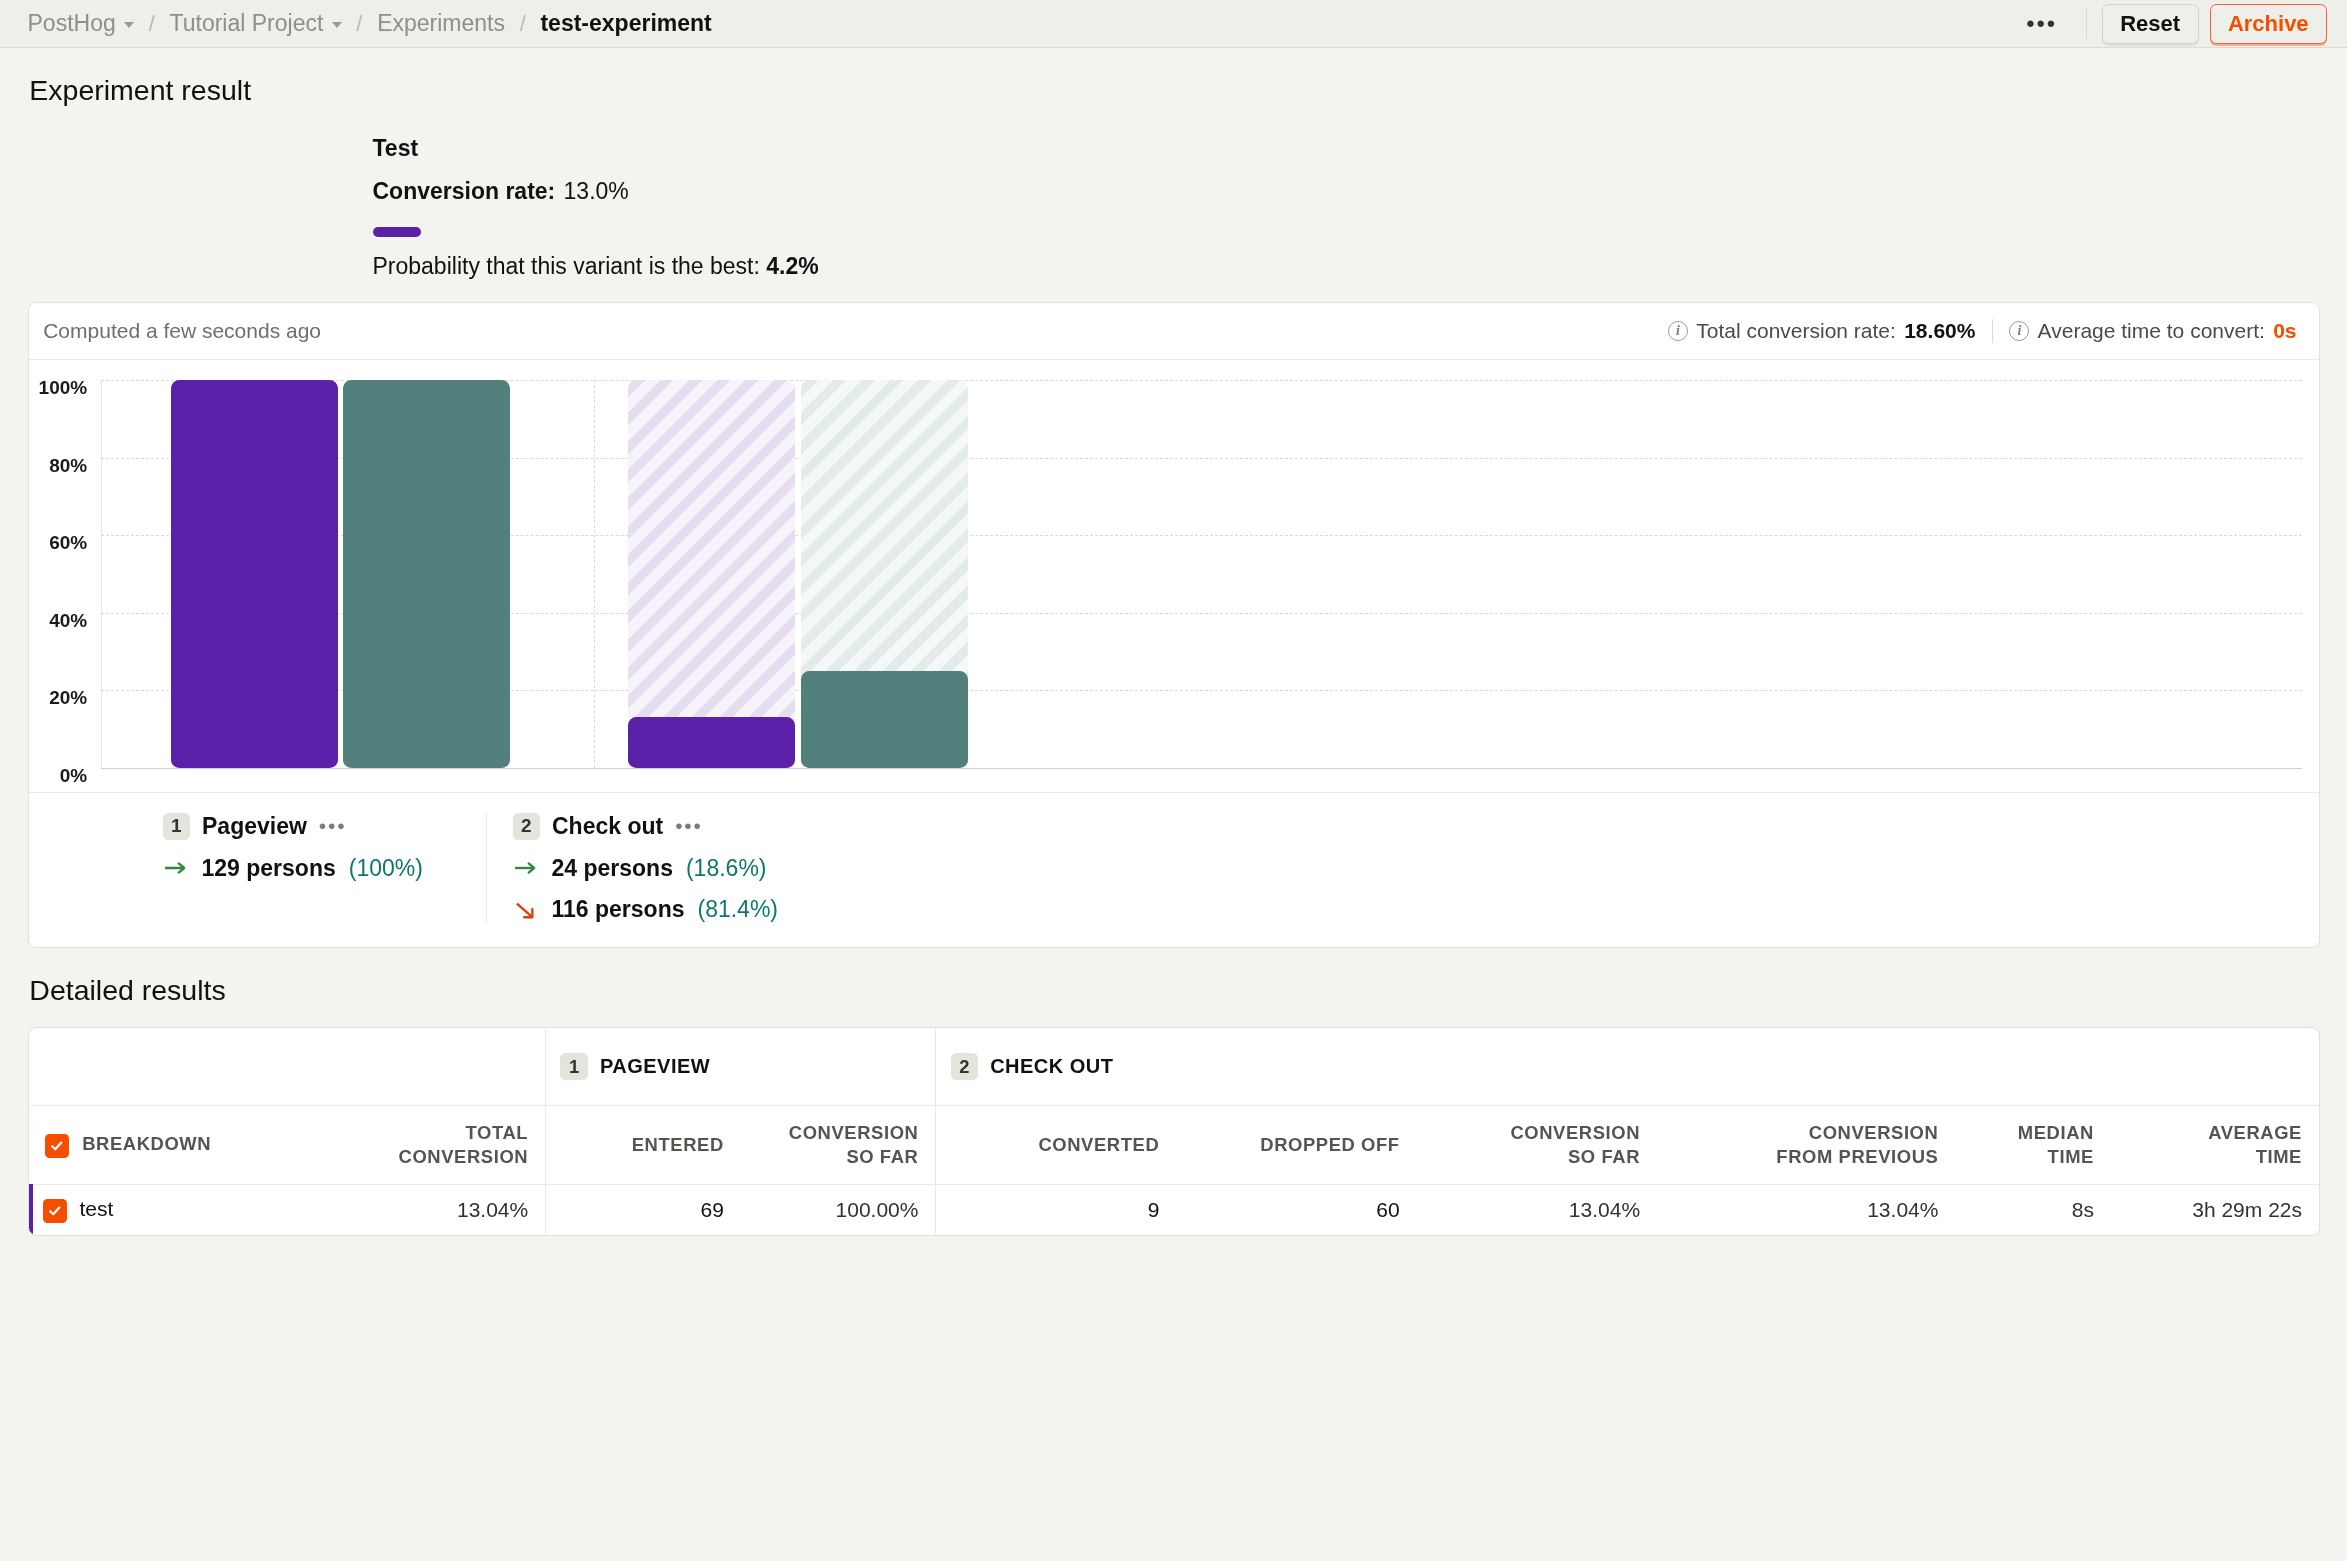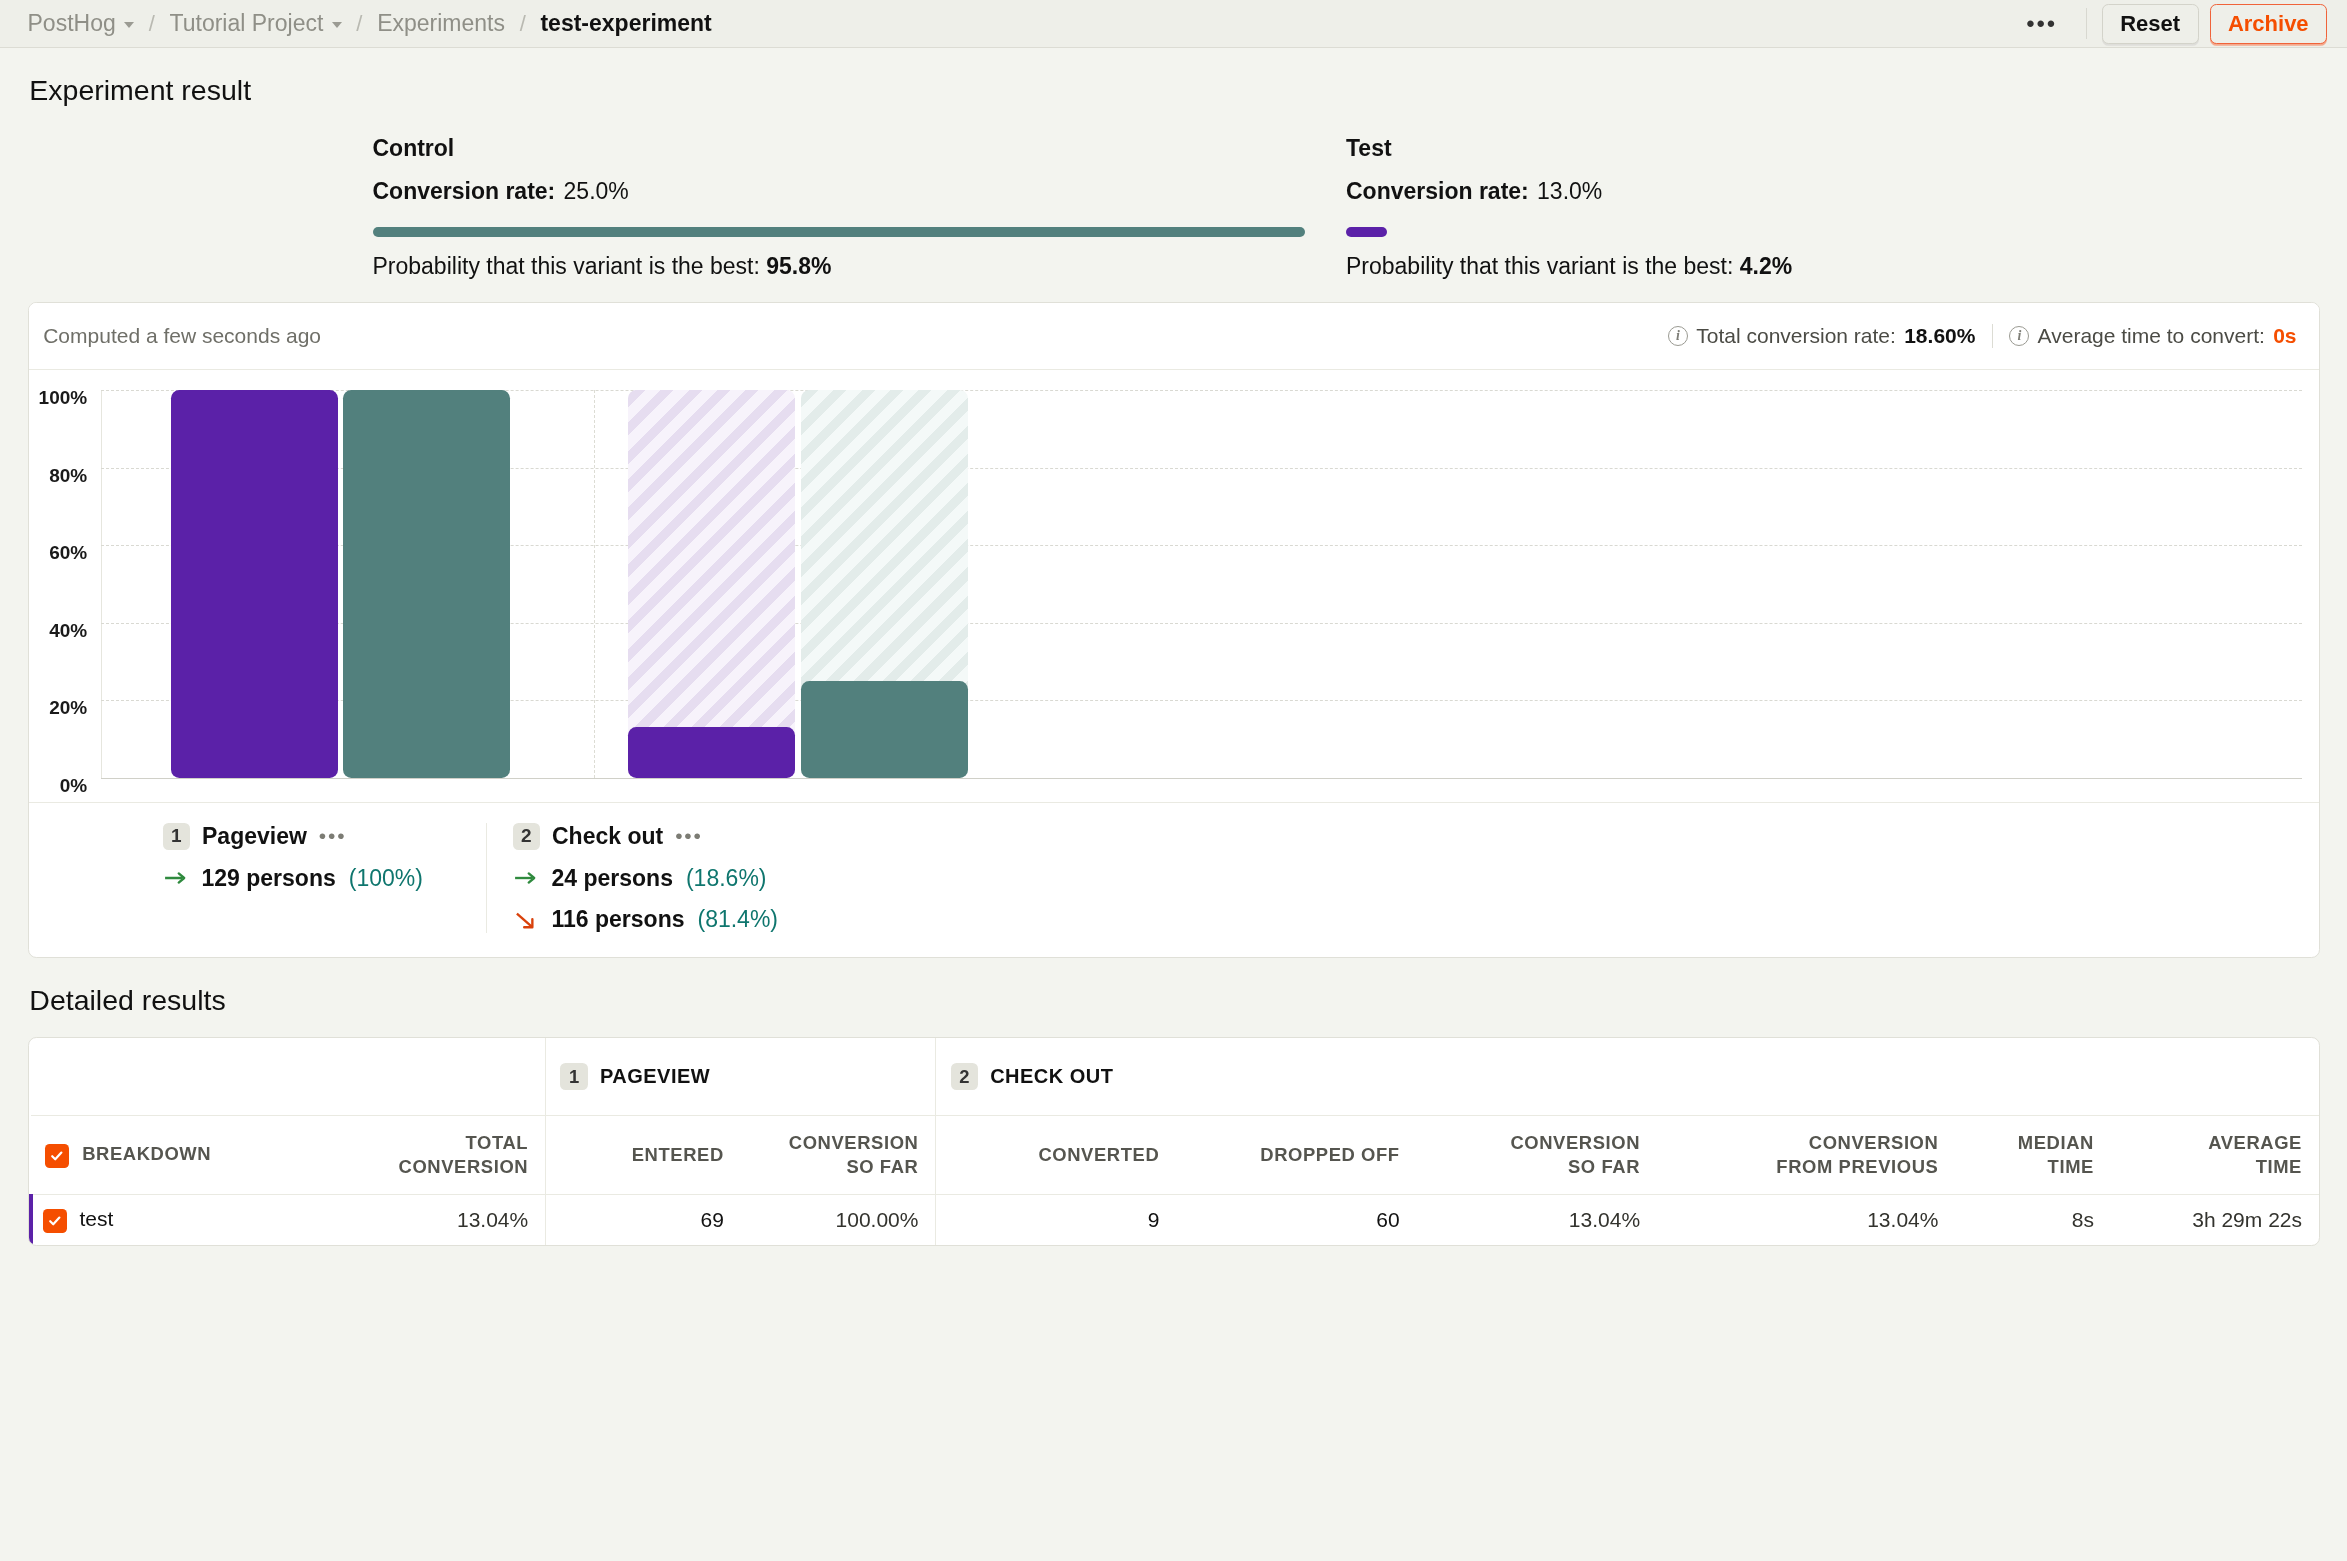--- a/index.html
+++ b/index.html
@@ -75,21 +75,21 @@
 
   
   .card {
     background: #fff;
     border: 0.9px solid #e0e0d8;
     border-radius: 8.3px;
     margin-top: 22px;
     overflow: hidden;
   }
   .card-head {
-    height: 67px;
+    height: 57px;
     display: flex; align-items: center;
     padding: 0 22px 0 14.7px;
     border-bottom: 0.9px solid #eaeae2;
     background: #fff;
   }
   .computed { font-size: 21px; color: #6f6f68; flex: 1; }
   .stats { display: flex; align-items: center; font-size: 21px; color: #4b4b45; }
   .stat { display: flex; align-items: center; gap: 8.3px; }
   .info-i {
     width: 20px; height: 20px; border-radius: 50%;
@@ -252,33 +252,20 @@
     <div class="btn btn-reset">Reset</div>
     <div class="btn btn-archive">Archive</div>
   </div>
 </div>
 
 <div class="page">
 
   <div class="section-title">Experiment result</div>
 
   <div class="variants">
-    <div class="variant">
-      <div class="variant-name">Control</div>
-      <div class="variant-rate">
-        <b>Conversion rate:</b><span>25.0%</span>
-      </div>
-      <div class="bar-track">
-        <div class="bar-fill" id="probbar0" style="background: rgb(82, 128, 125); width: 95.8%;"></div>
-      </div>
-      <div class="variant-prob">
-        <span>Probability that this variant is the best:</span>
-        <b>95.8%</b>
-      </div>
-    </div>
     <div class="variant">
       <div class="variant-name">Test</div>
       <div class="variant-rate">
         <b>Conversion rate:</b><span>13.0%</span>
       </div>
       <div class="bar-track">
         <div class="bar-fill" id="probbar1" style="background: rgb(91, 33, 168); width: 4.2%;"></div>
       </div>
       <div class="variant-prob">
         <span>Probability that this variant is the best:</span>

